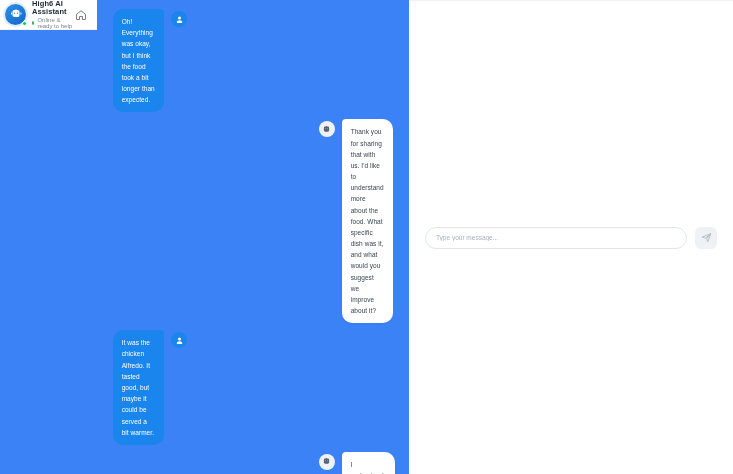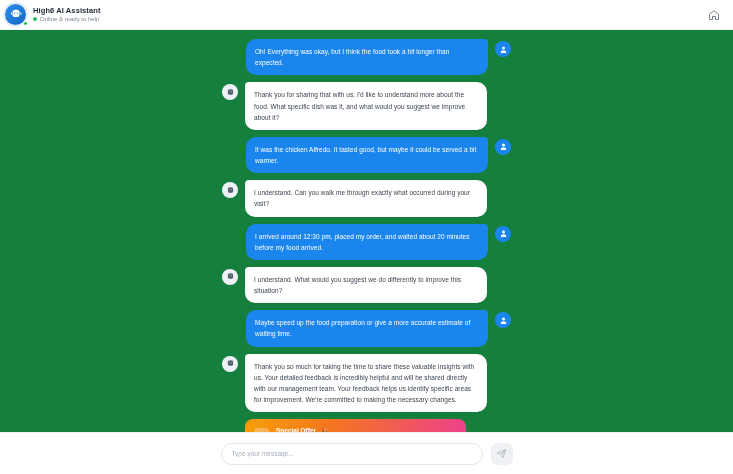--- a/index.html
+++ b/index.html
@@ -4,22 +4,22 @@
 <style>
   * { box-sizing: border-box; margin: 0; padding: 0; }
   html, body {
     width: 733px; height: 474px;
     font-family: "Liberation Sans", sans-serif;
     background: #ffffff;
     overflow: hidden;
   }
   .app {
     width: 733px; height: 474px;
-    display: flex; flex-direction: column;
-    background: #15803d;
+    display: flex; flex-direction: row;
+    background: #3b82f6;
     position: relative;
   }
 
   
   .header {
     height: 30px;
     background: #ffffff;
     display: flex;
     align-items: center;
     padding: 0 9px 0 5px;

